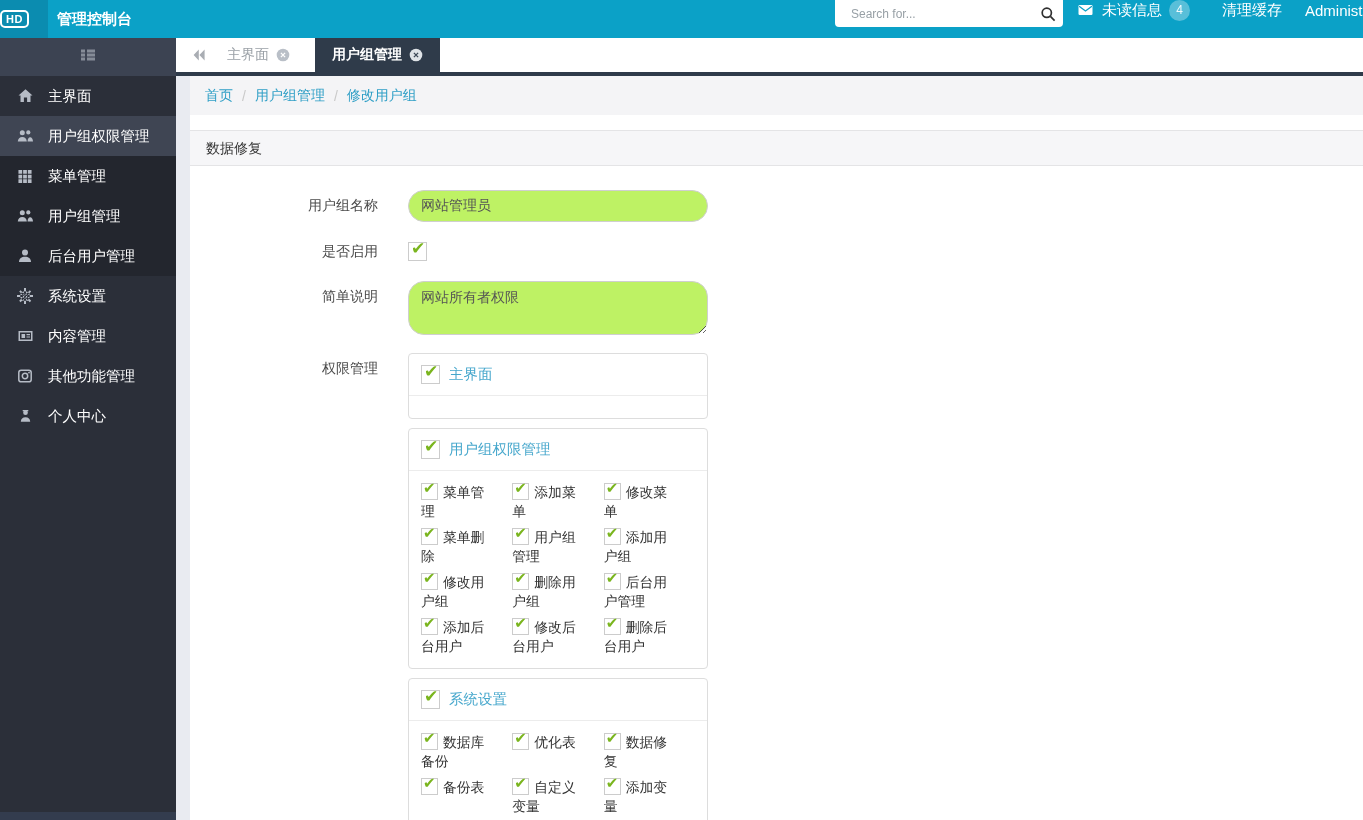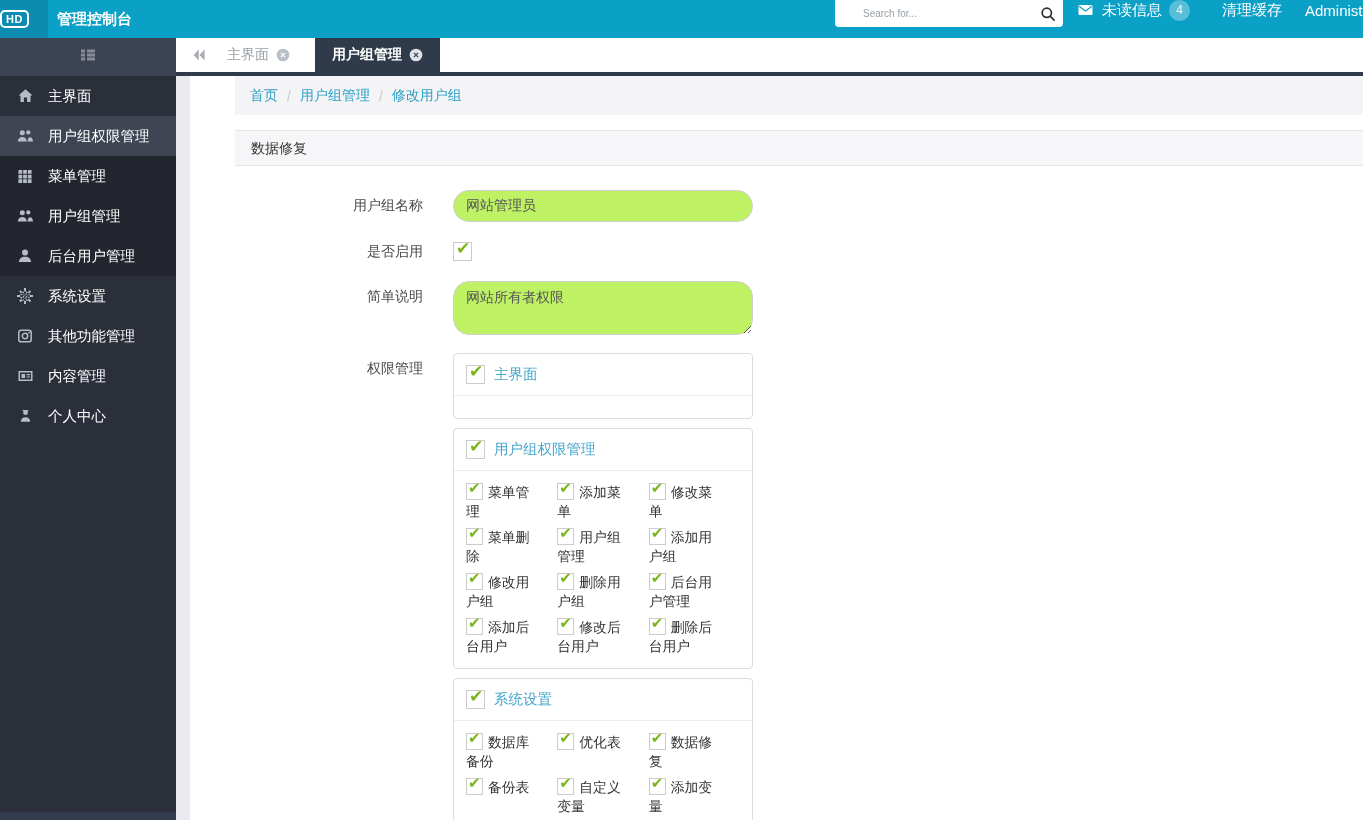--- a/index.html
+++ b/index.html
@@ -5,21 +5,21 @@
   html,body{margin:0;padding:0;background:#fff;}
   body{font-family:"Liberation Sans","DejaVu Sans",sans-serif;}
   .stage{position:relative;width:1363px;height:820px;overflow:hidden;background:#fff;}
 
   
   .topbar{position:absolute;top:0;left:0;right:0;height:38px;background:#0ba1c7;z-index:5;}
   .logo-block{position:absolute;left:0;top:0;width:48px;height:38px;background:#0b8cb0;display:flex;align-items:center;cursor:pointer;}
   .logo-badge{border:2px solid #fff;border-radius:5px;color:#fff;font-weight:bold;font-size:11px;padding:1px 4px;letter-spacing:.5px;}
   .app-title{position:absolute;left:57px;top:0;height:38px;line-height:38px;color:#fff;font-size:15px;font-weight:bold;}
   .searchbox{position:absolute;left:835px;top:0;width:228px;height:27px;background:#fff;border-radius:0 0 4px 4px;display:flex;align-items:center;}
-  .searchbox input{border:0;outline:0;flex:1;min-width:0;padding:0 6px 0 28px;font-size:10px;color:#555;background:transparent;font-family:inherit;}
+  .searchbox input{border:0;outline:0;flex:1;min-width:0;padding:0 6px 0 16px;font-size:12px;color:#555;background:transparent;font-family:inherit;}
   .searchbox input::placeholder{color:#98a0a6;}
   .search-btn{width:30px;height:100%;display:flex;align-items:center;justify-content:center;cursor:pointer;border:none;background:none;padding:0;}
   .top-item{position:absolute;top:0;height:20px;display:flex;align-items:center;color:#fff;font-size:15px;cursor:pointer;white-space:nowrap;}
   .top-messages{left:1076px;}
   .top-messages .env{margin-right:7px;display:flex;}
   .badge{width:21px;height:21px;border-radius:50%;background:rgba(255,255,255,.32);color:#f0fafd;font-size:12px;display:flex;align-items:center;justify-content:center;margin-left:7px;}
   .top-cache{left:1222px;}
   .top-user{left:1305px;}
 
   
@@ -34,21 +34,21 @@
   
   .tabstrip{position:absolute;top:38px;left:176px;right:0;height:34px;background:#fff;border-bottom:4px solid #2f3b4a;display:flex;align-items:stretch;z-index:3;}
   .tab-arrows{width:30px;margin-left:8px;display:flex;align-items:center;justify-content:center;cursor:pointer;}
   .tabs{display:flex;align-items:stretch;}
   .tab{display:flex;align-items:center;gap:7px;padding:0 13px;font-size:14px;color:#9aa0a6;cursor:pointer;}
   .tab.active{background:#2f3b4a;color:#fff;font-weight:bold;padding:0 17px;margin-left:12px;}
   .tab .tclose{display:flex;cursor:pointer;}
 
   
   .gutter{position:absolute;top:76px;left:176px;width:14px;bottom:0;background:#e9ebf1;z-index:2;}
-  .page{position:absolute;top:76px;left:190px;right:0;bottom:0;background:#fff;overflow:hidden;z-index:1;padding-left:45px;}
+  .page{position:absolute;top:76px;left:190px;right:0;bottom:0;background:#fff;overflow:hidden;z-index:1;}
   .breadcrumb{height:39px;background:#f4f4f6;display:flex;align-items:center;padding-left:15px;font-size:14px;}
   .crumb{color:#2f9fc6;text-decoration:none;cursor:pointer;}
   .crumb-sep{color:#c9c9c9;margin:0 9px;}
   .panel{margin-top:15px;}
   .panel-head{height:34px;line-height:34px;background:#f6f6f8;border-top:1px solid #e4e4e6;border-bottom:1px solid #e4e4e6;padding-left:16px;font-size:14px;color:#333;}
   .panel-body{padding-top:24px;}
   .form-row{display:flex;margin-bottom:20px;}
   .form-row.tarow{margin-bottom:18px;}
   .form-label{width:218px;text-align:right;padding-right:30px;box-sizing:border-box;font-size:14px;color:#4a4a4a;padding-top:7px;flex:none;}
   .form-row.check .form-label{padding-top:1px;}
@@ -167,39 +167,39 @@
       <div class="side-item">
         <span class="icon">
           <svg width="16" height="16" viewBox="0 0 16 16" fill="currentColor">
             <path fill-rule="evenodd" d="M7 0h2v16H7z M0 7h16v2H0z M2.2 3.6l1.4-1.4 10.6 10.6-1.4 1.4z M12.8 2.2l1.4 1.4L3.6 14.2l-1.4-1.4z M8 3.2a4.8 4.8 0 100 9.6 4.8 4.8 0 000-9.6 M8 5.8a2.2 2.2 0 110 4.4 2.2 2.2 0 010-4.4"></path>
           </svg>
         </span>
         <span>系统设置</span>
       </div>
       <div class="side-item">
         <span class="icon">
+          <svg width="17" height="16" viewBox="0 0 16 16" fill="currentColor">
+            <path fill-rule="evenodd" d="M1 3h14v10H1z M2.5 4.5v7h11v-7z"></path>
+            <rect x="4" y="6" width="3.6" height="4"></rect>
+            <path d="M9 6h3.5v1.2H9zM9 8.4h3.5v1.2H9z"></path>
+          </svg>
+        </span>
+        <span>内容管理</span>
+      </div>
+      <div class="side-item">
+        <span class="icon">
           <svg width="16" height="16" viewBox="0 0 16 16">
             <g fill="none" stroke="currentColor" stroke-width="1.5">
               <rect x="1.8" y="2.2" width="12.4" height="11.6" rx="2.4"></rect>
               <circle cx="8" cy="8" r="2.7"></circle>
             </g>
             <circle cx="12" cy="4.6" r="0.9" fill="currentColor"></circle>
           </svg>
         </span>
         <span>其他功能管理</span>
-      </div>
-      <div class="side-item">
-        <span class="icon">
-          <svg width="17" height="16" viewBox="0 0 16 16" fill="currentColor">
-            <path fill-rule="evenodd" d="M1 3h14v10H1z M2.5 4.5v7h11v-7z"></path>
-            <rect x="4" y="6" width="3.6" height="4"></rect>
-            <path d="M9 6h3.5v1.2H9zM9 8.4h3.5v1.2H9z"></path>
-          </svg>
-        </span>
-        <span>内容管理</span>
       </div>
       <div class="side-item">
         <span class="icon">
           <svg width="15" height="16" viewBox="0 0 16 16" fill="currentColor">
             <path d="M5 1.6h6V3H5z"></path>
             <circle cx="8" cy="4.4" r="2.5"></circle>
             <path d="M3 14c0-3 2-4.8 5-4.8s5 1.8 5 4.8z"></path>
           </svg>
         </span>
         <span>个人中心</span>

